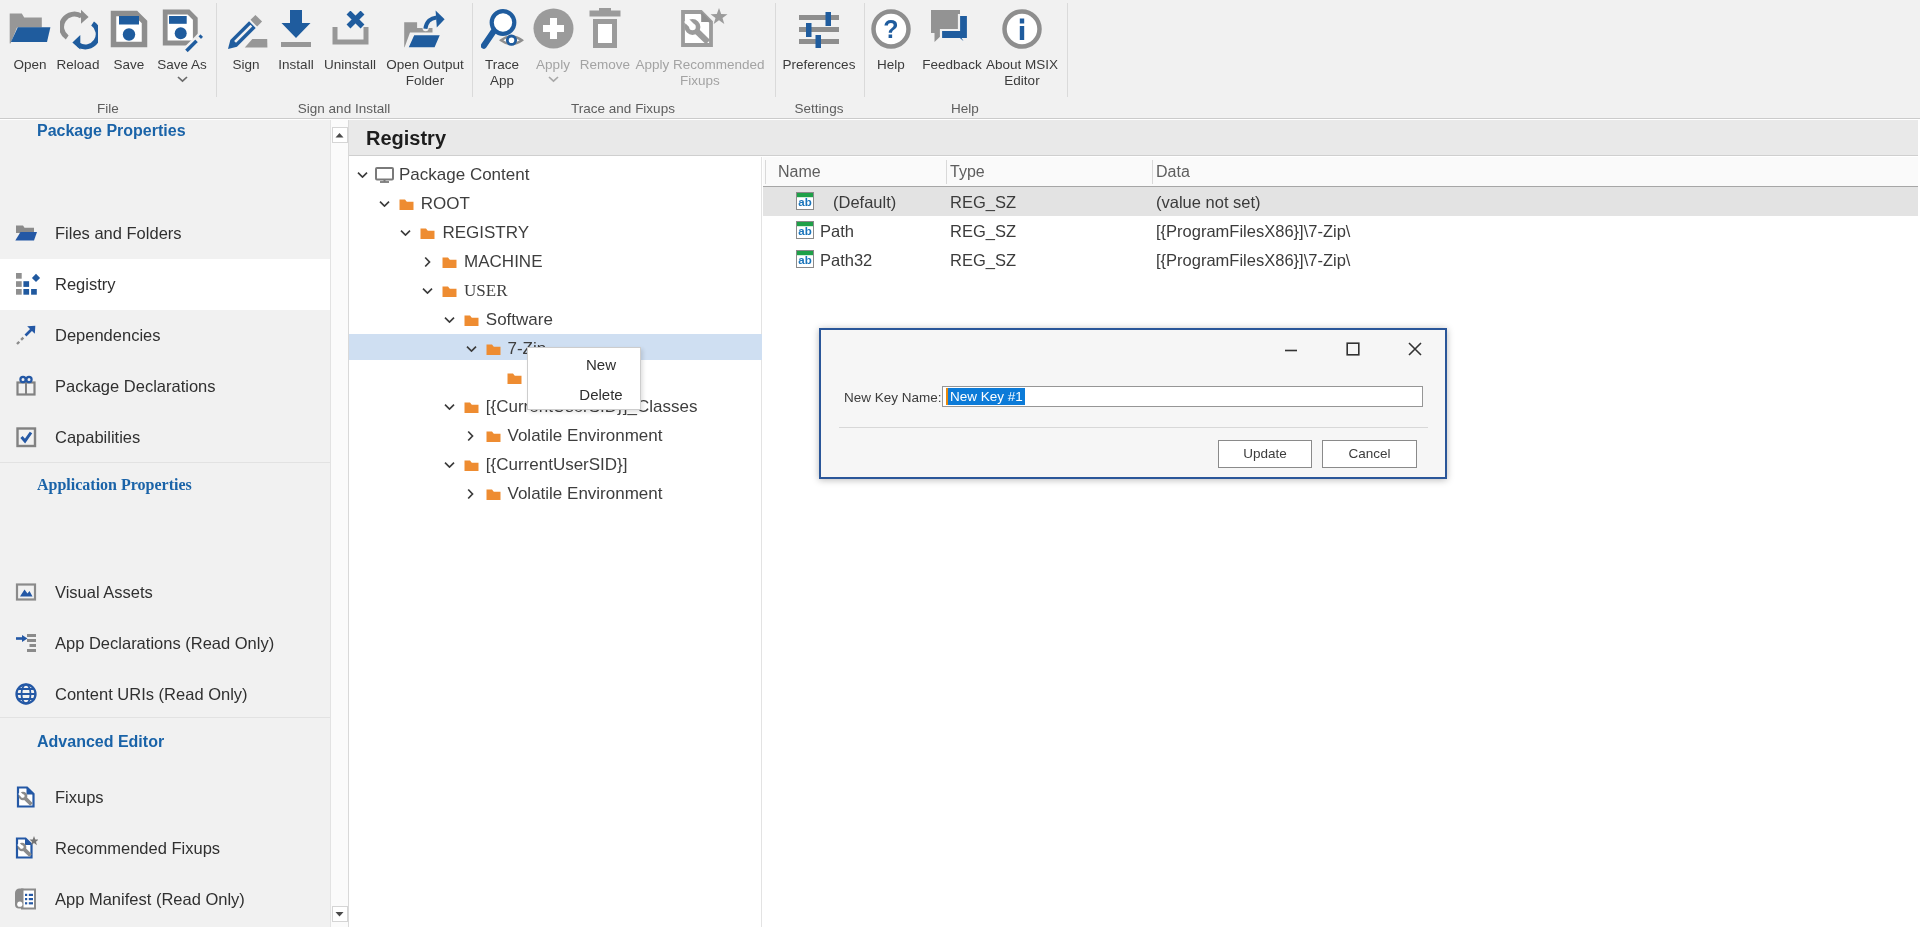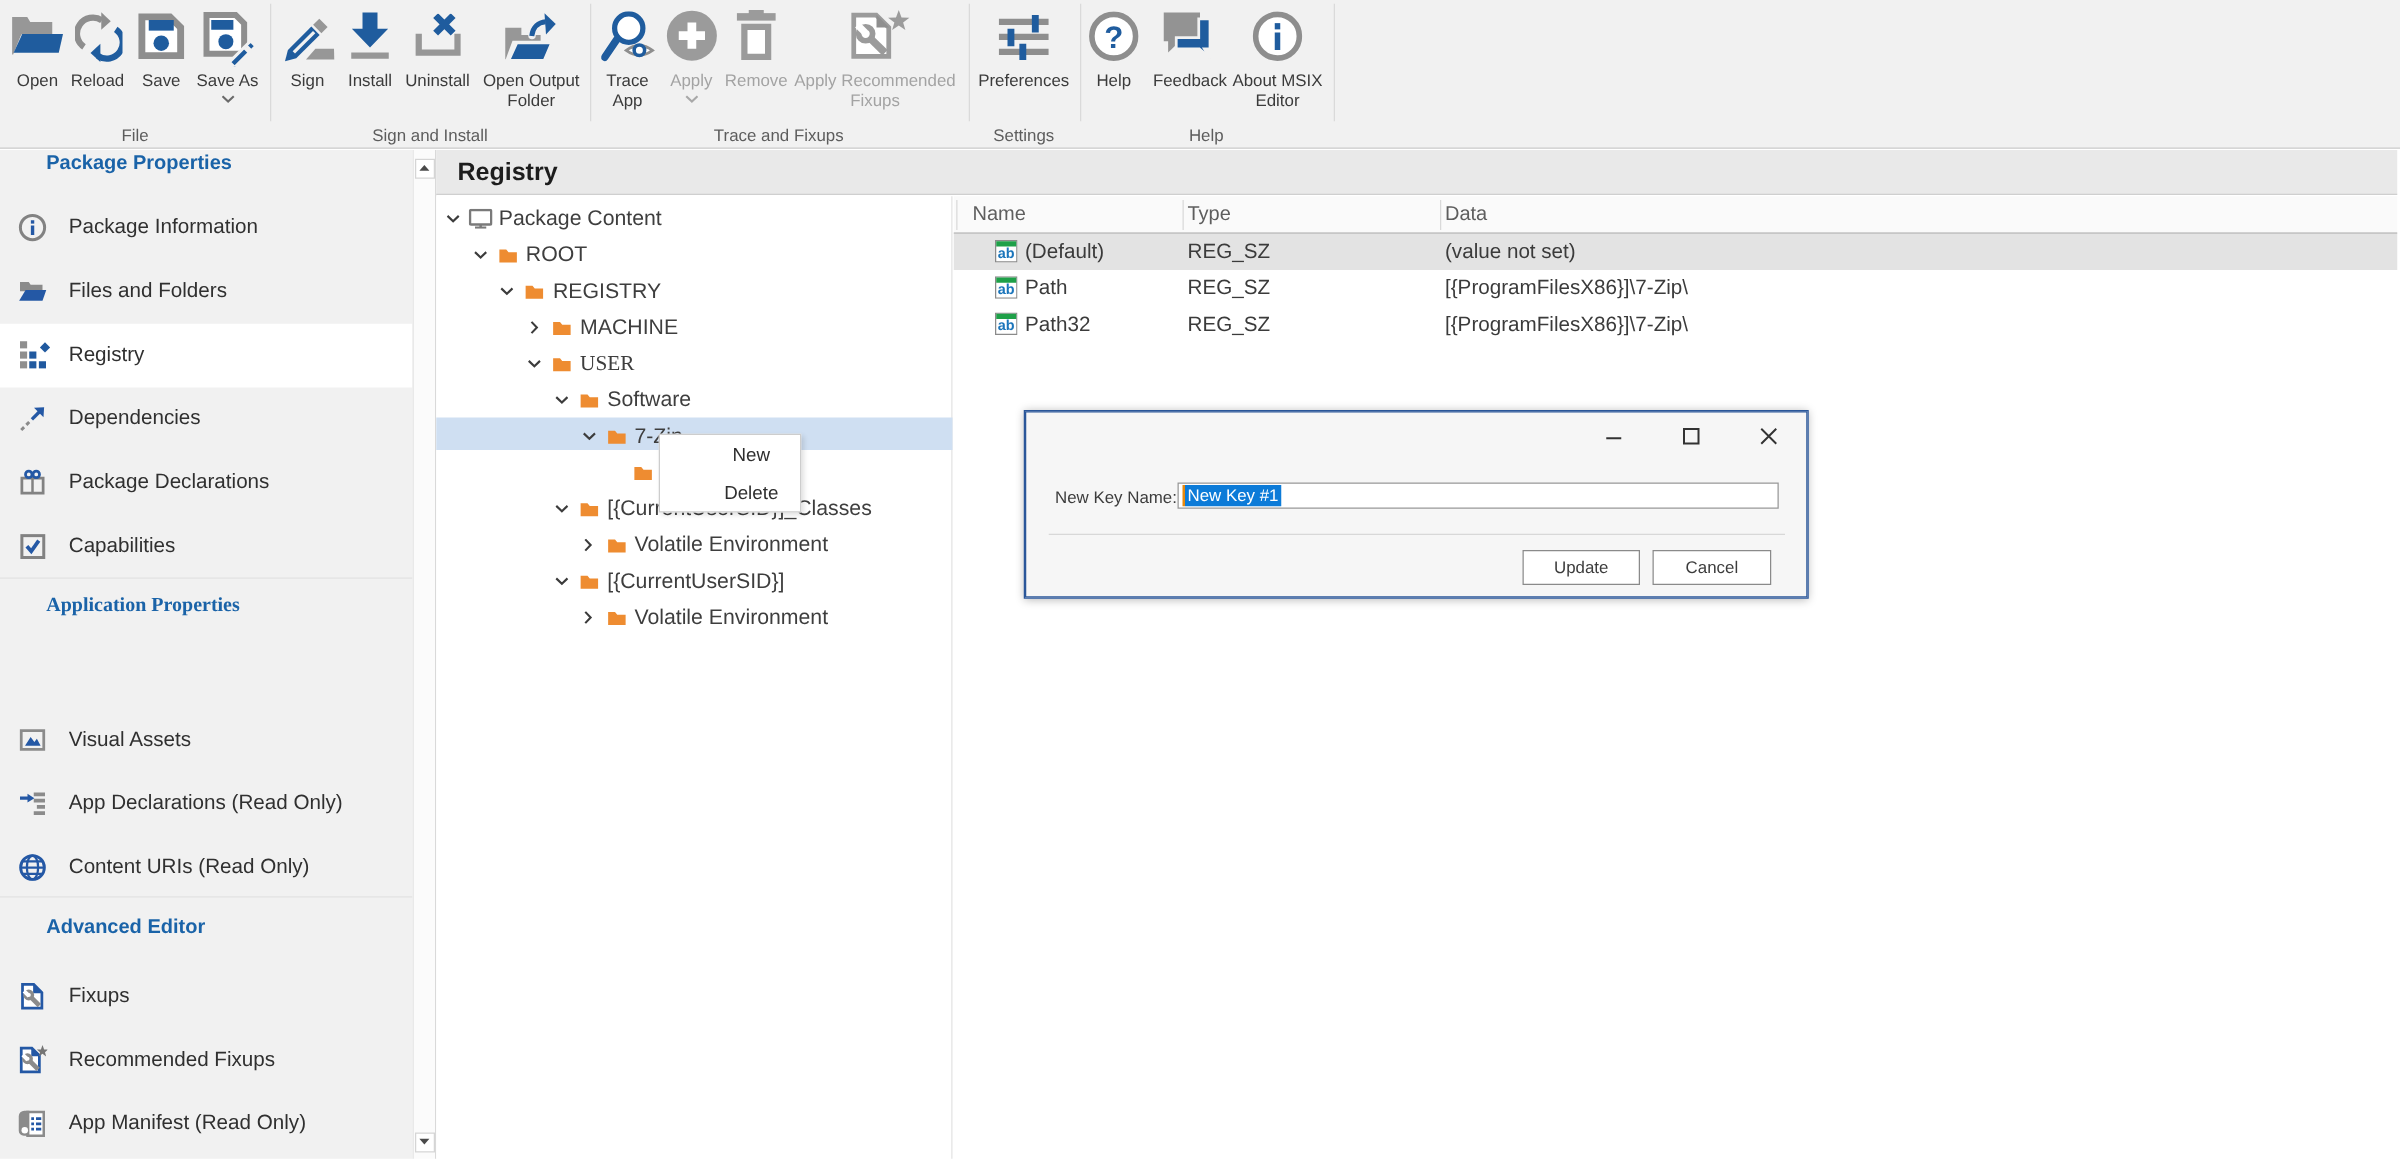--- a/index.html
+++ b/index.html
@@ -196,28 +196,20 @@
   <circle cx="20" cy="20" r="17.5" fill="#ffffff" stroke="#8e8e8e" stroke-width="4.5"></circle>
   <rect x="17.8" y="9.5" width="4.4" height="5" fill="#1f5c9e"></rect>
   <rect x="17.8" y="17" width="4.4" height="14" fill="#1f5c9e"></rect>
  </svg>
  <div class="rlab" style="left:972px;top:56.5px;width:100px;">About MSIX</div>
  <div class="rlab" style="left:972px;top:72.5px;width:100px;">Editor</div>
 </div>
 <div id="sidebar">
  <div class="shead" style="top:2px;">Package Properties</div>
 
- <div class="sitem" style="top:36.5px;">
-  <svg class="ico" width="24" height="24" viewBox="0 0 24 24">
-   <circle cx="12" cy="12" r="9.7" fill="none" stroke="#828282" stroke-width="2.4"></circle>
-   <rect x="10.7" y="6.2" width="2.7" height="2.7" fill="#2458a5"></rect>
-   <rect x="10.7" y="10.4" width="2.7" height="7.6" fill="#2458a5"></rect>
-  </svg>
-  <div class="txt">Package Information</div>
- </div>
 
  <div class="sitem" style="top:87.5px;">
   <svg class="ico" width="24" height="24" viewBox="0 0 24 24">
    <path fill="#8b8b8b" d="M2,4.5 L9,4.5 L10.5,6.8 L20,6.8 L20,12 L2,12 Z"></path>
    <path fill="#2458a5" d="M6.5,11 L23,11 L20,19.5 L1.3,19.5 Z"></path>
   </svg>
   <div class="txt">Files and Folders</div>
  </div>
 
  <div class="sitem" style="top:138.5px;background:#ffffff;">
@@ -463,21 +455,21 @@
  <div class="colsep" style="left:2px;"></div>
  <div class="colsep" style="left:183px;"></div>
  <div class="colsep" style="left:389px;"></div>
  <div id="hline"></div>
  <div class="drow" style="top:30px;background:#e3e3e3;">
   <svg style="position:absolute;left:33px;top:5px;" width="18" height="18" viewBox="0 0 18 18">
    <rect x="0.5" y="0.5" width="17" height="17" fill="#ffffff" stroke="#8a8a8a" stroke-width="1"></rect>
    <rect x="1" y="1" width="16" height="4.2" fill="#1ea048"></rect>
    <text x="9" y="14" font-size="11.5" font-weight="bold" fill="#1b75bb" text-anchor="middle" font-family="Liberation Sans, sans-serif">ab</text>
   </svg>
-  <div style="left:57px;">(Default)</div>
+  <div style="left:70px;">(Default)</div>
   <div style="left:187px;">REG_SZ</div>
   <div style="left:393px;">(value not set)</div>
  </div>
  <div class="drow" style="top:59px;">
   <svg style="position:absolute;left:33px;top:5px;" width="18" height="18" viewBox="0 0 18 18">
    <rect x="0.5" y="0.5" width="17" height="17" fill="#ffffff" stroke="#8a8a8a" stroke-width="1"></rect>
    <rect x="1" y="1" width="16" height="4.2" fill="#1ea048"></rect>
    <text x="9" y="14" font-size="11.5" font-weight="bold" fill="#1b75bb" text-anchor="middle" font-family="Liberation Sans, sans-serif">ab</text>
   </svg>
   <div style="left:57px;">Path</div>

